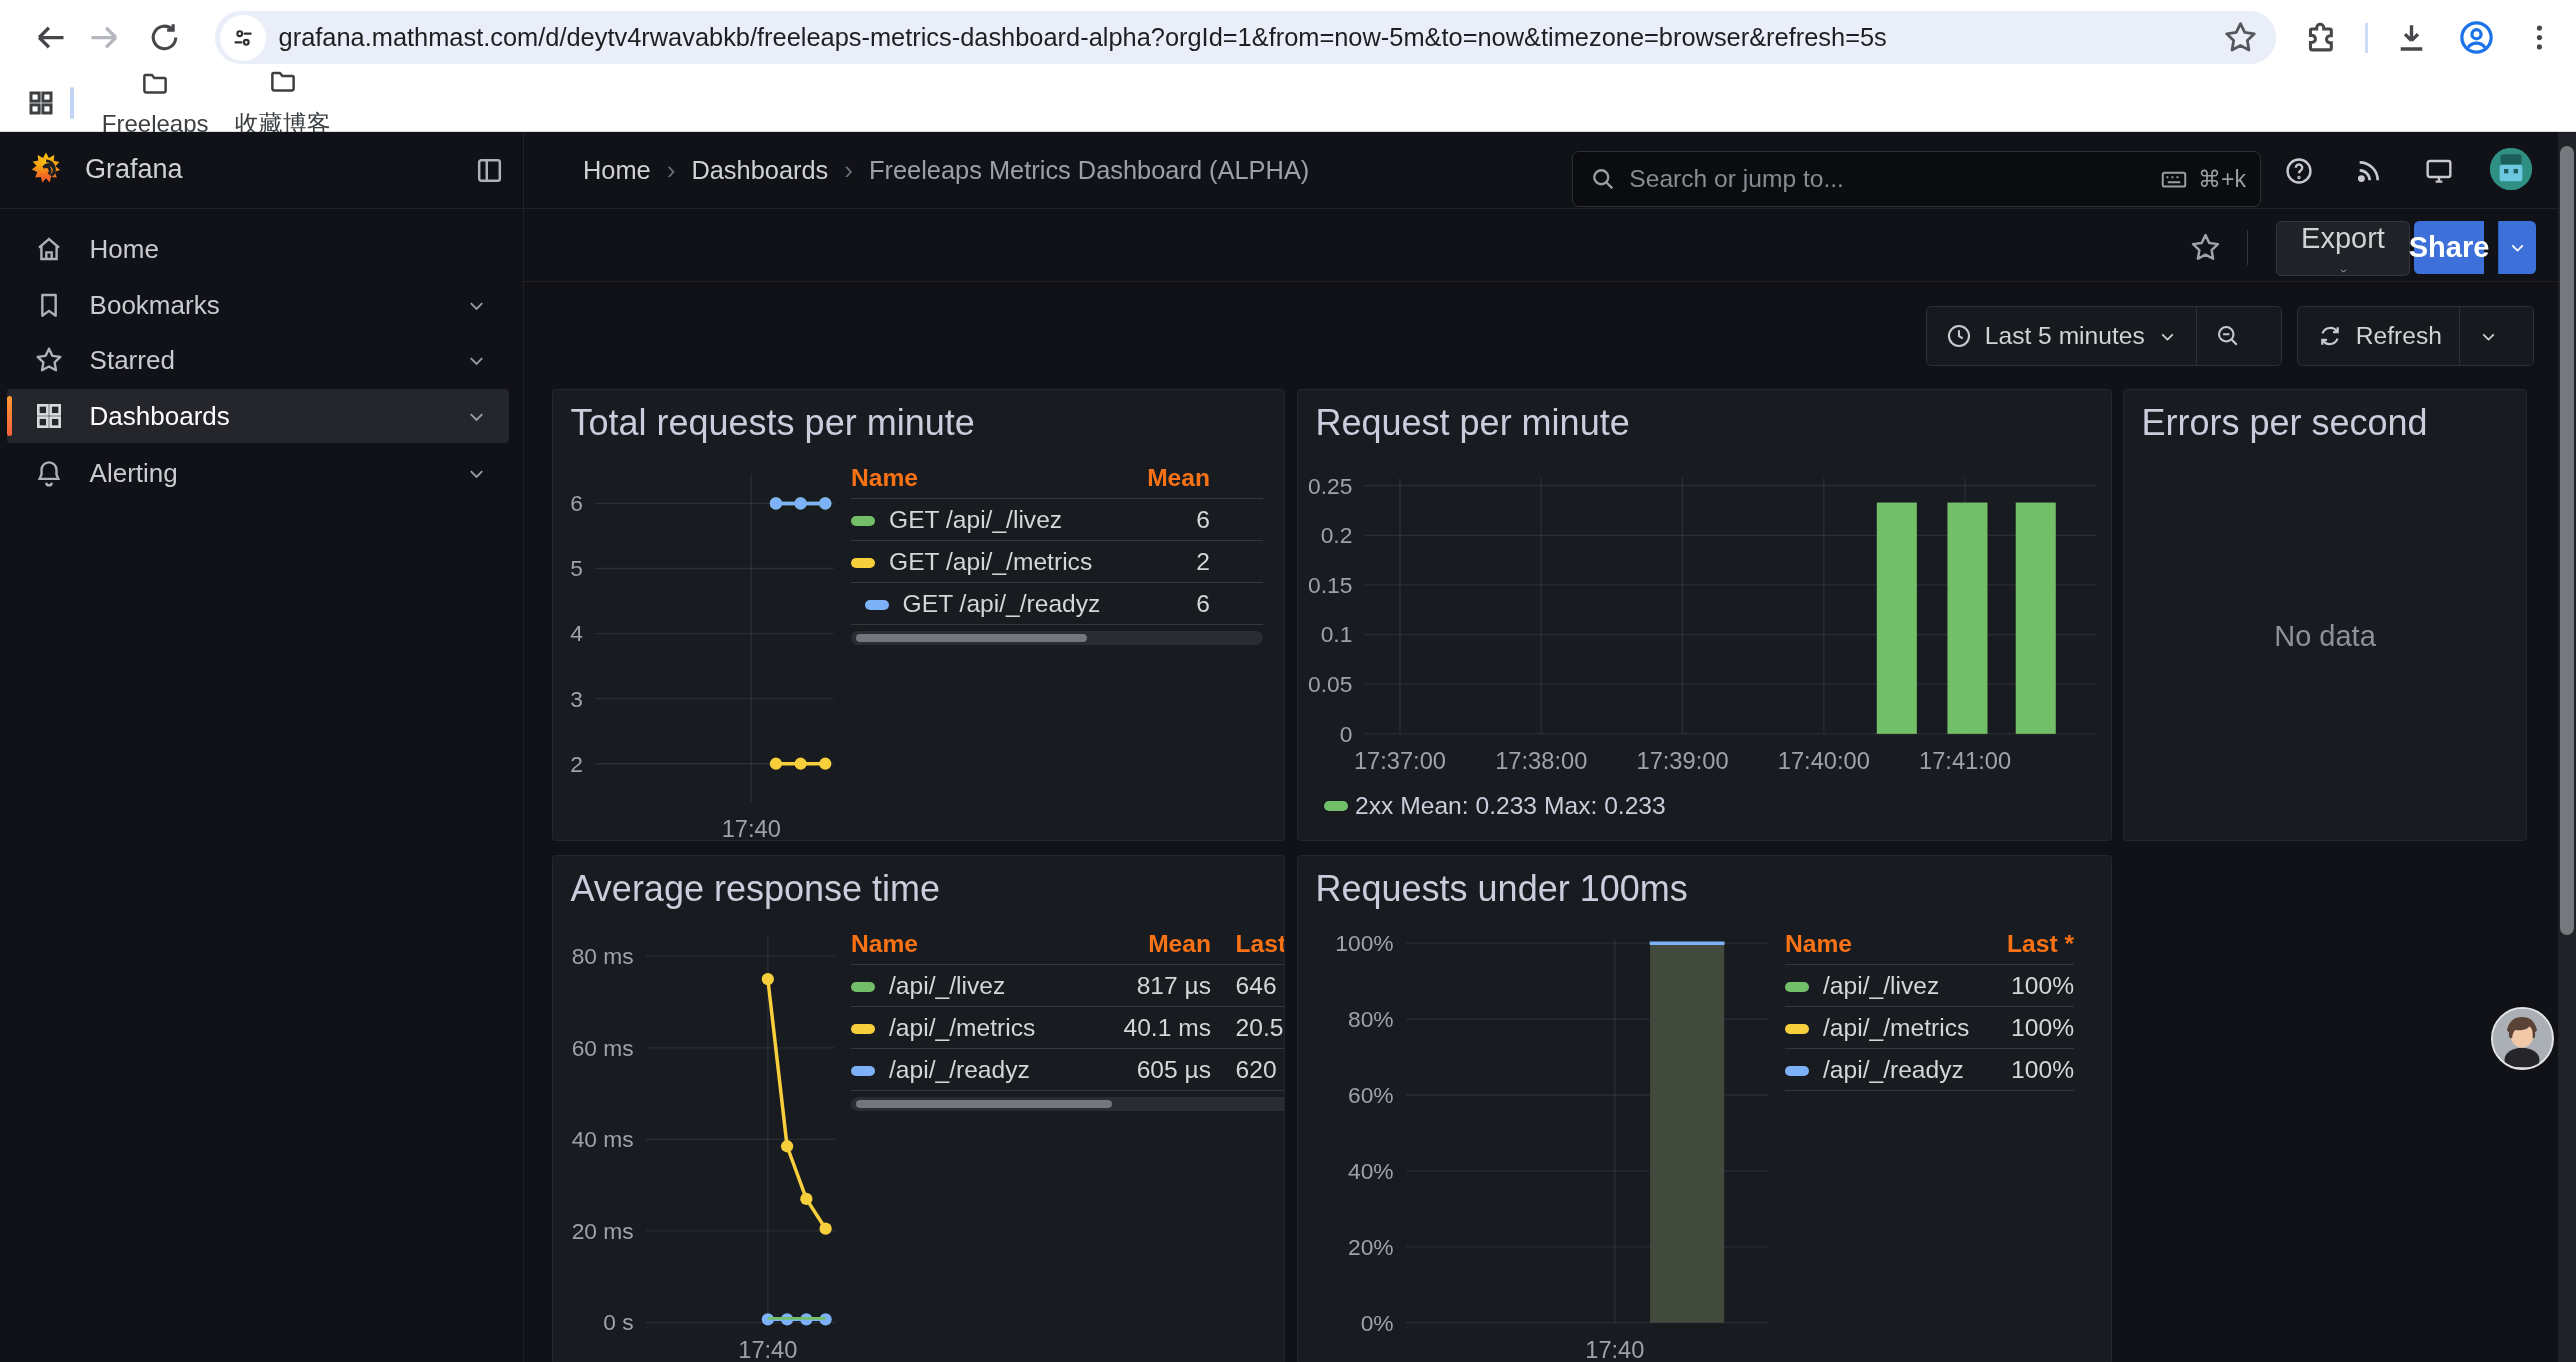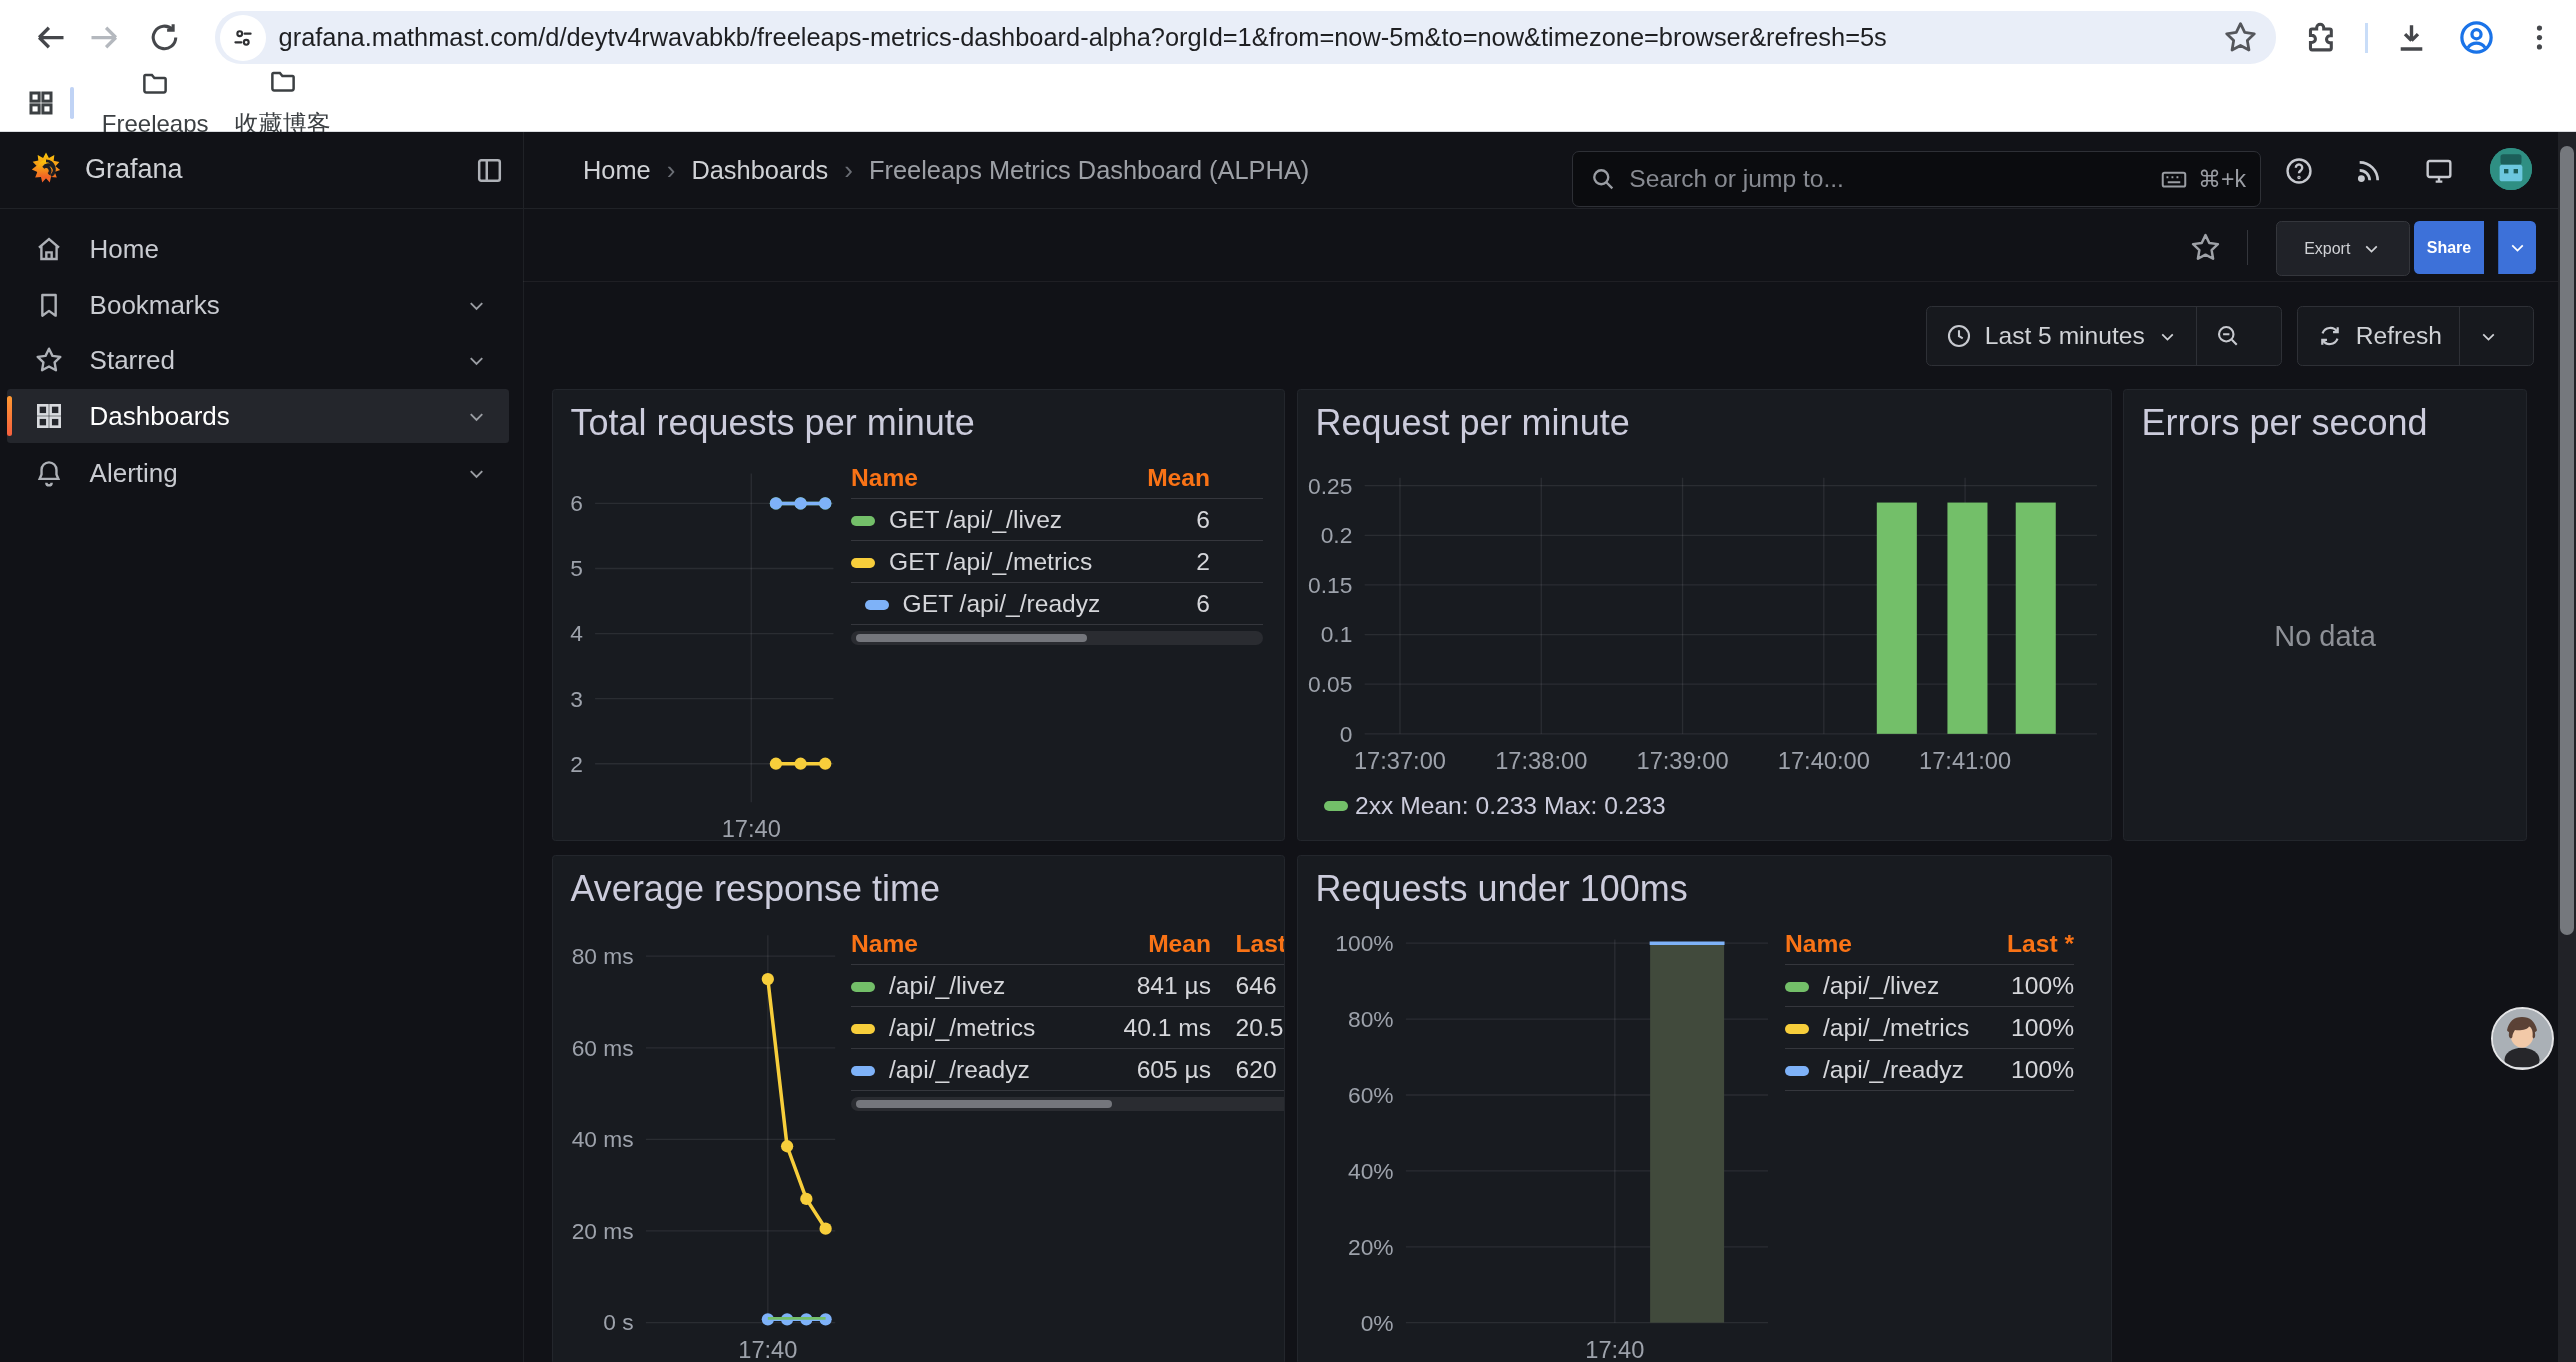--- a/index.html
+++ b/index.html
@@ -35,21 +35,21 @@
   .hdr-avatar{position:absolute;left:2490px;top:16px;width:42px;height:42px;border-radius:50%;overflow:hidden;background:#2f8f83;}
   .gf-sidebar{position:absolute;left:0;top:76px;width:523px;bottom:0;border-right:0.9px solid #1e2025;}
   .side-item{position:absolute;left:7px;width:502px;height:54px;border-radius:3.5px;display:flex;align-items:center;color:#c9cbd1;font-size:26px;}
   .side-item .s-ico{width:32px;height:32px;margin:0 24.6px 0 26px;color:#aeb1b7;flex:none;}
   .side-item .chev{margin-left:auto;margin-right:21px;width:23px;height:23px;color:#9a9da3;}
   .side-item.active{background:#24262c;color:#ffffff;}
   .accent-bar{position:absolute;left:0;top:7px;width:5.3px;height:40px;border-radius:2.6px;background:linear-gradient(#ff9932,#f55f3e);}
   .actions-row{position:absolute;left:523px;top:76px;right:0;height:73px;border-bottom:0.9px solid rgba(255,255,255,0.06);}
   .act-star{position:absolute;left:2188px;top:98px;width:35px;height:35px;color:#9fa2a8;}
   .act-vdiv{position:absolute;left:2247px;top:98px;width:0.9px;height:35px;background:#34363c;}
-  .btn{position:absolute;top:89px;height:53px;border-radius:5.3px;display:flex;align-items:center;justify-content:center;font-size:16px;}
+  .btn{position:absolute;top:89px;height:53px;border-radius:5.3px;display:flex;align-items:center;justify-content:center;font-size:29px;flex-direction:column;}
   .btn-export{left:2276px;width:132px;background:#202228;border:0.9px solid #34363c;color:#d0d2d6;gap:10.5px;}
   .btn-share{left:2414px;width:70px;background:#3d71d9;color:#fff;font-weight:bold;border-radius:5.3px 0 0 5.3px;}
   .btn-share-caret{left:2498px;width:37px;background:#3d71d9;border-left:0.9px solid #2f5cb3;color:#fff;border-radius:0 5.3px 5.3px 0;}
   .chev-s{width:21px;height:21px;}
   .timebar-group{position:absolute;top:174px;height:58px;background:#17191e;border:0.9px solid #2e3036;border-radius:5.3px;display:flex;align-items:stretch;color:#d0d2d6;font-size:24.6px;}
   .tb-seg{display:flex;align-items:center;padding:0 17.5px;gap:12.3px;}
   .tb-seg + .tb-seg{border-left:0.9px solid #2e3036;}
   .t-ico{width:28px;height:28px;color:#c7c9cf;}
   
   .panel{position:absolute;background:#181b20;border:0.9px solid #23262c;border-radius:3.5px;overflow:hidden;}
@@ -519,21 +519,21 @@
         <polyline points="245.11864406779662,527.2978723404256 267.08474576271186,527.2978723404256 289.0508474576271,527.2978723404256 311.01694915254234,527.2978723404256" fill="none" stroke="#73bf69" stroke-width="3" stroke-linejoin="round"></polyline>
       </svg>
       <div class="ltab" style="left: 298px; top: 67px; width: 456px;">
         <div class="tr th">
           <div class="cell" style="width: 237px; text-align: left;">Name</div>
           <div class="cell" style="width: 123px; text-align: right;">Mean</div>
           <div class="cell" style="width: 96px; text-align: left; padding-left: 24.6px;">Last</div>
         </div>
         <div class="tr">
           <div class="cell" style="width: 237px; text-align: left;"><span class="pill" style="background: rgb(115, 191, 105);"></span>/api/_/livez</div>
-          <div class="cell" style="width: 123px; text-align: right;">841 µs</div>
+          <div class="cell" style="width: 123px; text-align: right;">817 µs</div>
           <div class="cell" style="width: 96px; text-align: left; padding-left: 24.6px;">646 µs</div>
         </div>
         <div class="tr">
           <div class="cell" style="width: 237px; text-align: left;"><span class="pill" style="background: rgb(247, 206, 59);"></span>/api/_/metrics</div>
           <div class="cell" style="width: 123px; text-align: right;">40.1 ms</div>
           <div class="cell" style="width: 96px; text-align: left; padding-left: 24.6px;">20.5 ms</div>
         </div>
         <div class="tr">
           <div class="cell" style="width: 237px; text-align: left;"><span class="pill" style="background: rgb(126, 178, 248);"></span>/api/_/readyz</div>
           <div class="cell" style="width: 123px; text-align: right;">605 µs</div>

